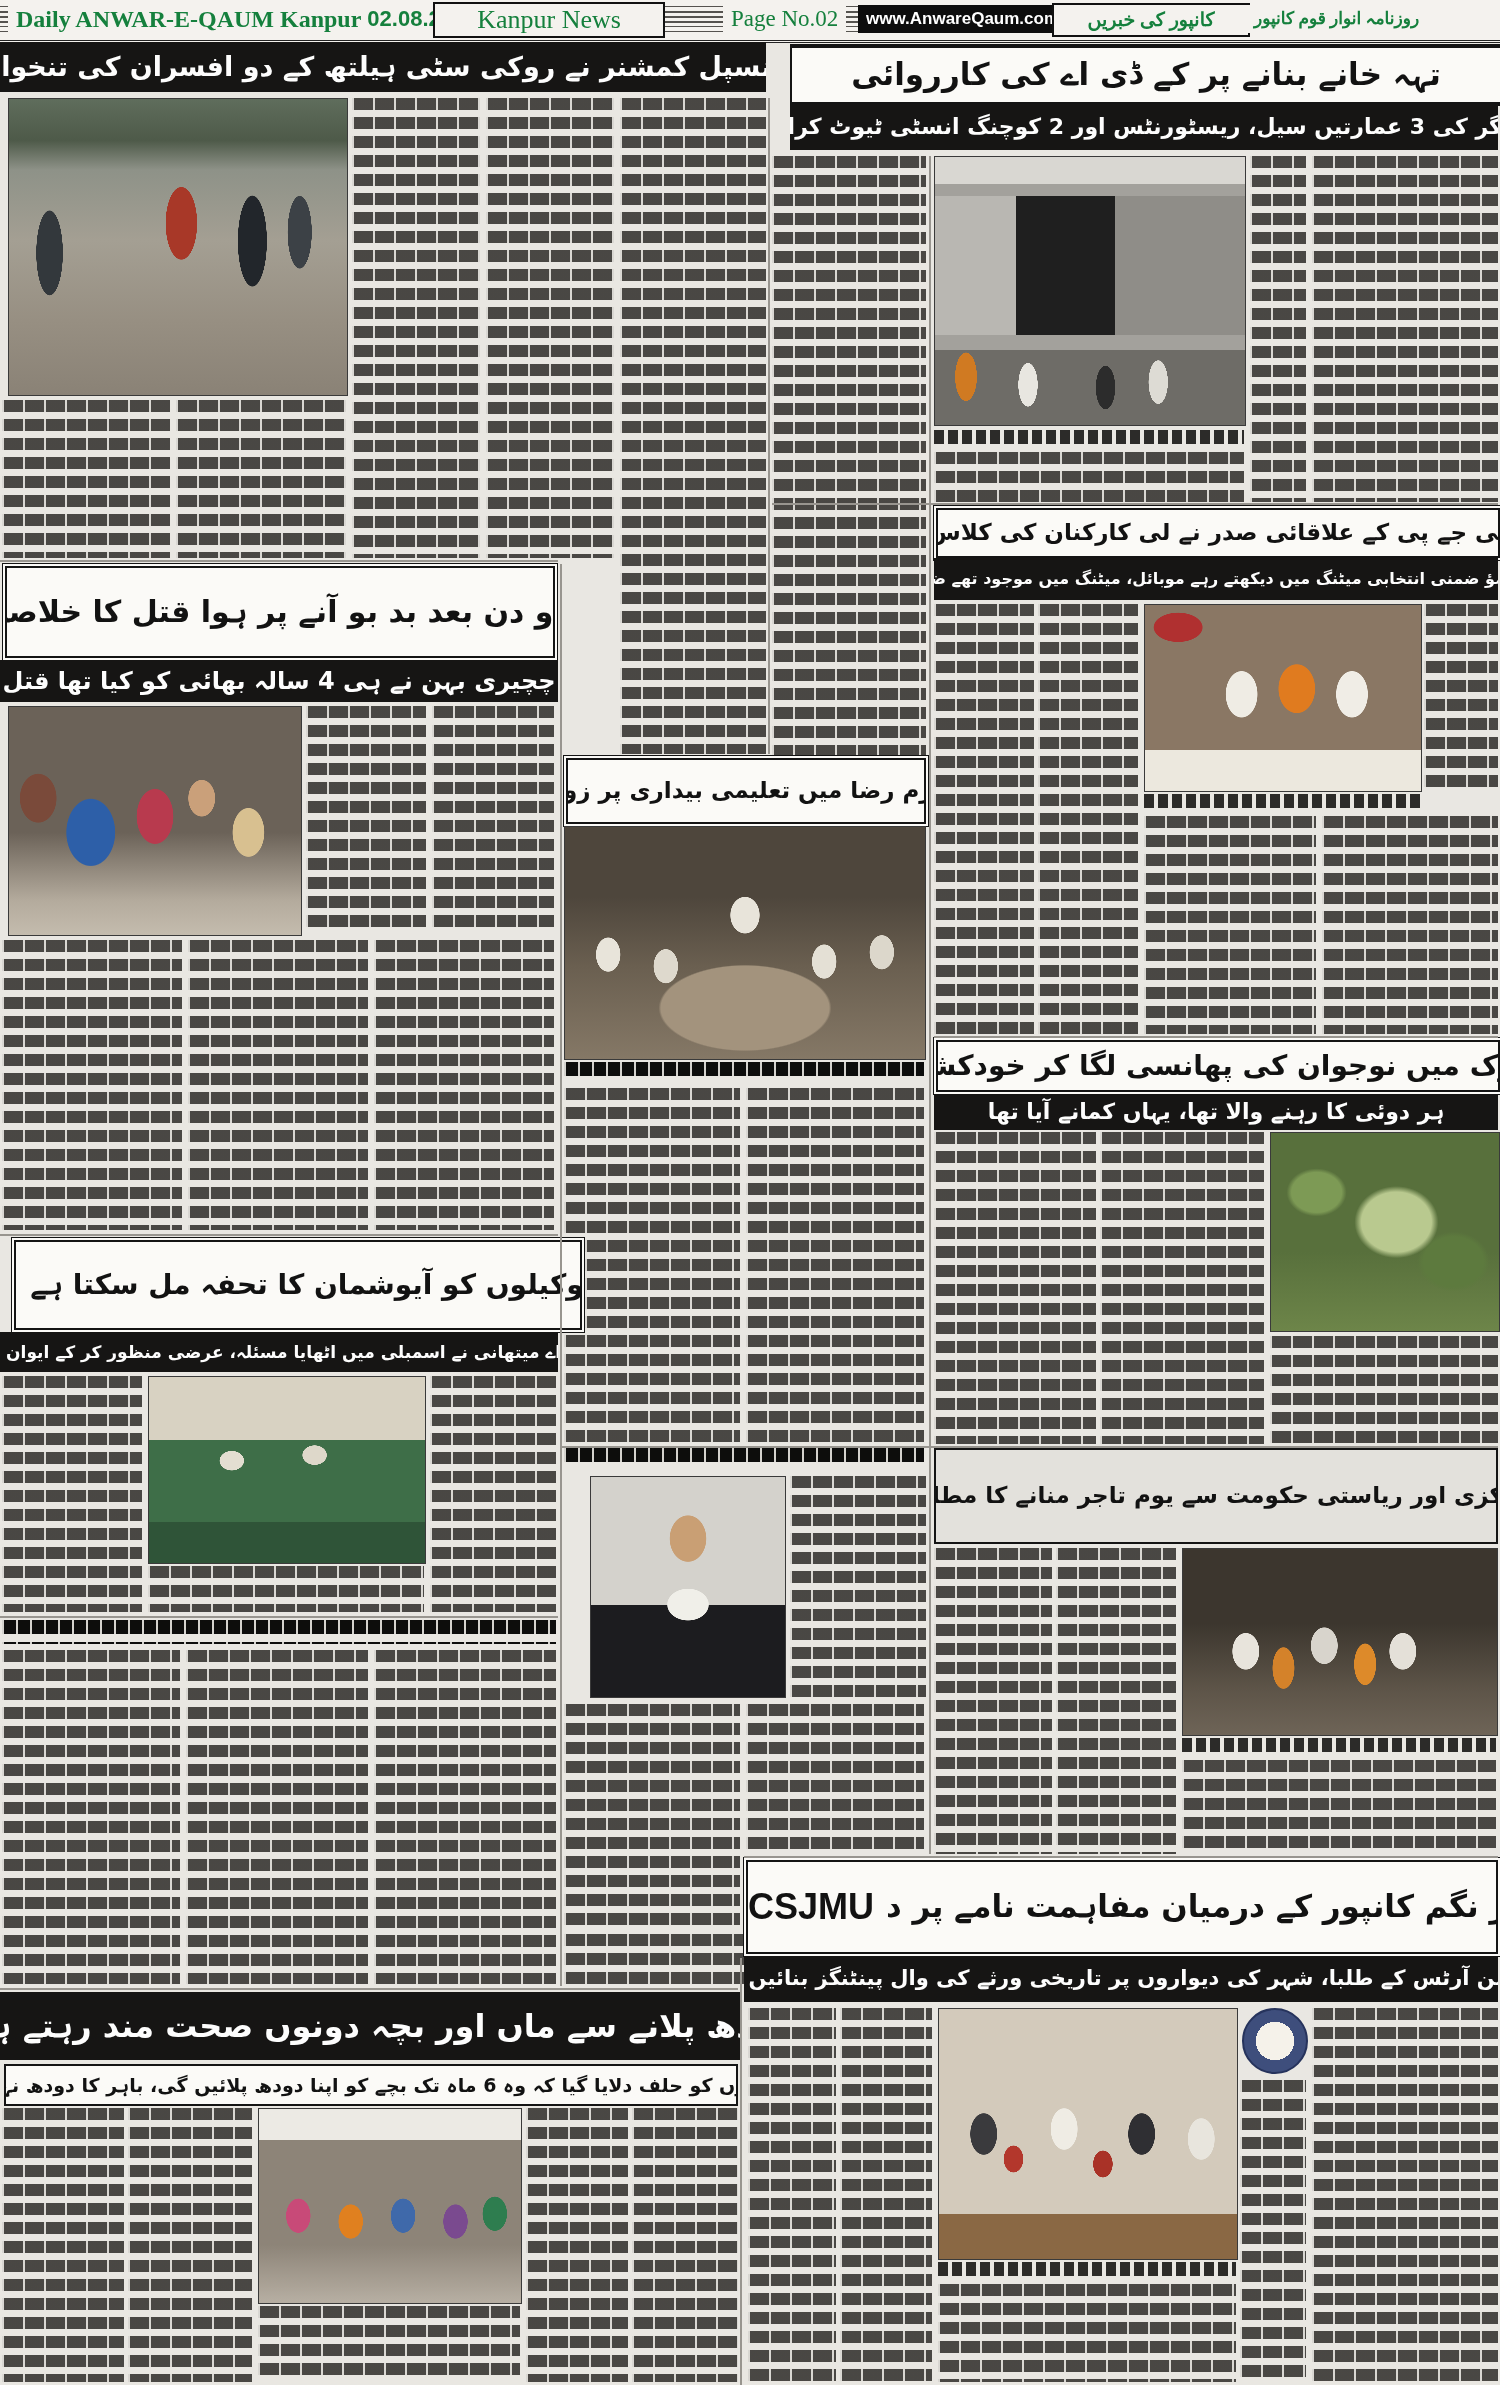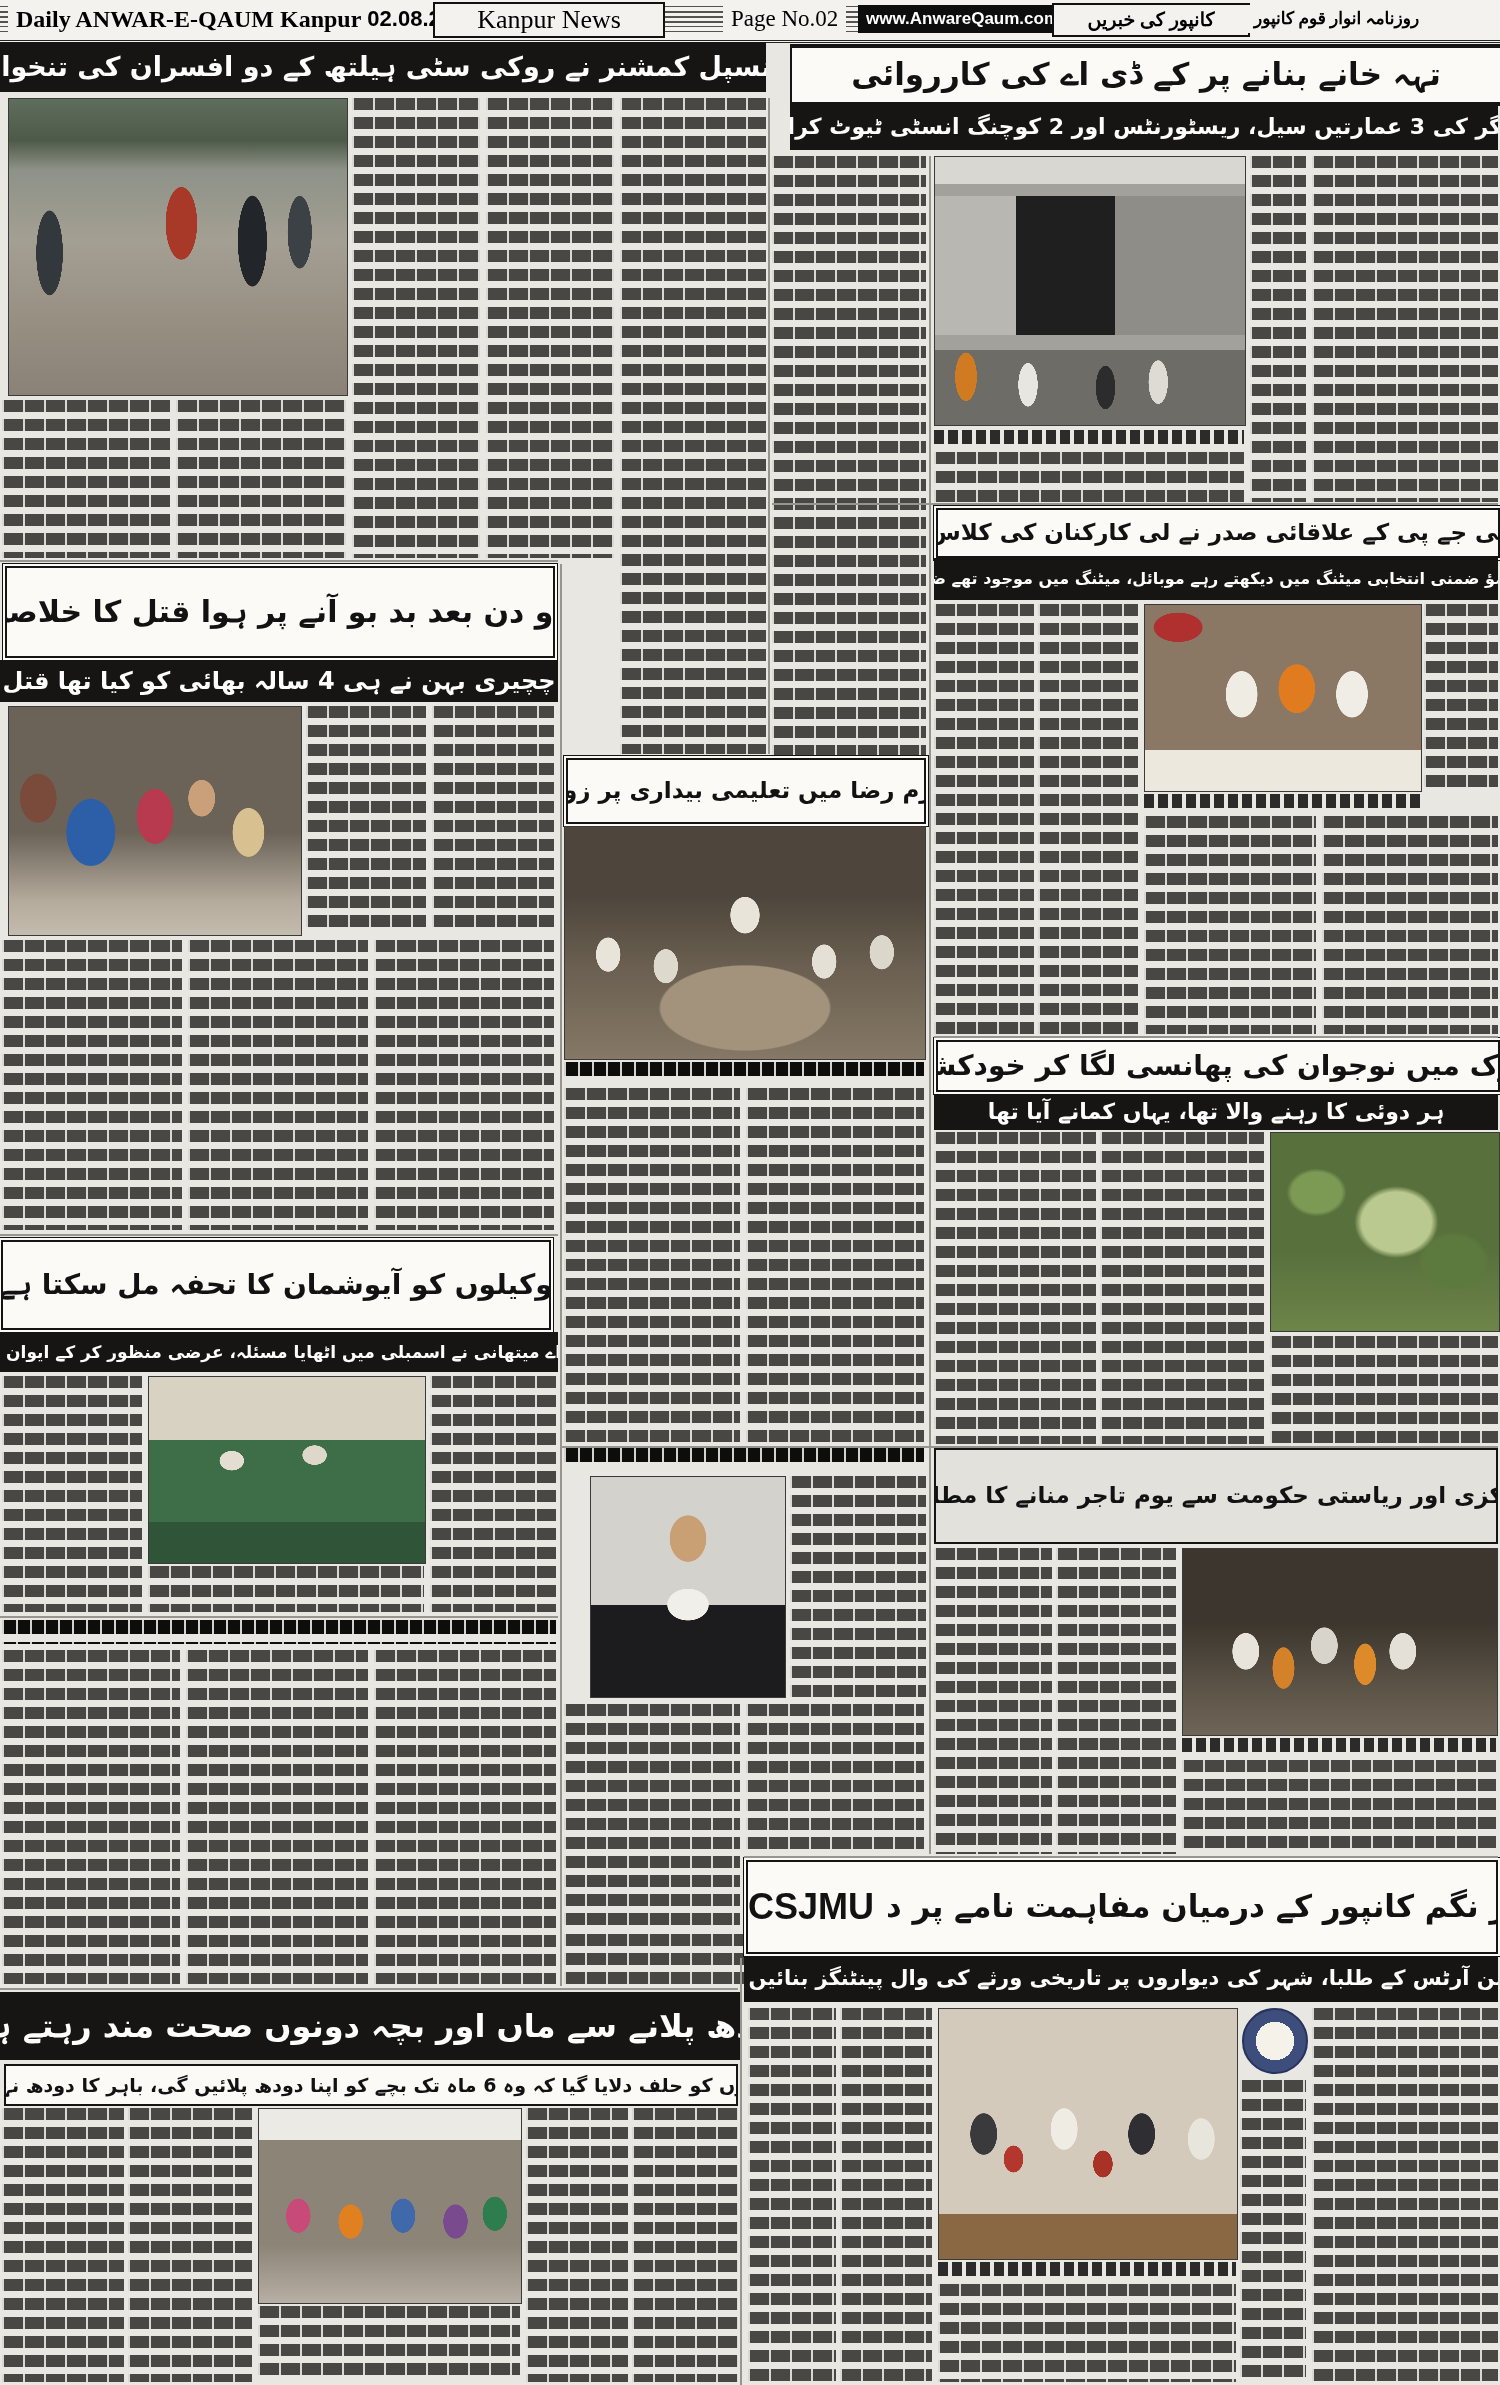--- a/index.html
+++ b/index.html
@@ -25,21 +25,21 @@
       repeating-linear-gradient(180deg, #0d0d0c 0 14px, transparent 14px 22px);}
   .cap{height:14px;background:repeating-linear-gradient(90deg,#2c2b29 0 10px,transparent 10px 14px);}
   .vr{background:#98958f;width:2px;}
   .hr{background:#98958f;height:2px;}
   .photo{border:1px solid #3a3a3a;}
   
   #header{position:absolute;left:0;top:0;width:1500px;height:40px;background:#f4f2ee;
           border-bottom:3px double #232323;}
   .hstripes{position:absolute;top:6px;height:28px;
             background:repeating-linear-gradient(180deg,#55534f 0 1.5px,transparent 1.5px 5px);}
-  .hitem{position:absolute;background:#f4f2ee;color:#000000;padding:0 8px;
+  .hitem{position:absolute;background:#f4f2ee;color:#15803d;padding:0 8px;
          font-family:"Liberation Serif",serif;display:flex;align-items:center;}
   
   #ph-municipal{background:
     radial-gradient(ellipse 26px 60px at 51% 42%, #a83828 60%, transparent 61%),
     radial-gradient(ellipse 22px 70px at 12% 52%, #33383c 60%, transparent 61%),
     radial-gradient(ellipse 24px 75px at 72% 48%, #22262b 60%, transparent 61%),
     radial-gradient(ellipse 20px 60px at 86% 45%, #3c4146 60%, transparent 61%),
     linear-gradient(180deg,#5f6d5c 0%,#4e5a49 14%,#8e9288 24%,#a49f93 48%,#978f82 75%,#8a8276 100%);}
   #ph-kda{background:
     radial-gradient(ellipse 18px 40px at 10% 82%, #d07a22 60%, transparent 61%),
@@ -171,21 +171,21 @@
   <div class="abs st" style="left:564px;top:1088px;width:176px;height:356px;"></div>
   <div class="abs st" style="left:746px;top:1088px;width:178px;height:356px;"></div>
 
   <div class="abs uh kbox" style="left:936px;top:1040px;width:560px;height:48px;font-size:28px;">پارک میں نوجوان کی پھانسی لگا کر خودکشی</div>
   <div class="abs uh band" style="left:934px;top:1094px;width:564px;height:36px;font-size:22px;">ہر دوئی کا رہنے والا تھا، یہاں کمانے آیا تھا</div>
   <div class="abs st" style="left:934px;top:1132px;width:162px;height:312px;"></div>
   <div class="abs st" style="left:1100px;top:1132px;width:164px;height:312px;"></div>
   <div class="abs photo" id="ph-park" style="left:1270px;top:1132px;width:228px;height:198px;"></div>
   <div class="abs st" style="left:1270px;top:1336px;width:228px;height:108px;"></div>
 
-  <div class="abs uh kbox" style="left:1px;top:1240px;width:546px;height:86px;font-size:28px;">وکیلوں کو آیوشمان کا تحفہ مل سکتا ہے</div>
+  <div class="abs uh kbox" style="left:14px;top:1240px;width:546px;height:86px;font-size:28px;padding-left:18px;">وکیلوں کو آیوشمان کا تحفہ مل سکتا ہے</div>
   <div class="abs uh band" style="left:0;top:1332px;width:558px;height:40px;font-size:17px;">ایم ایل اے میتھانی نے اسمبلی میں اٹھایا مسئلہ، عرضی منظور کر کے ایوان میں آئی</div>
   <div class="abs st" style="left:2px;top:1376px;width:140px;height:236px;"></div>
   <div class="abs photo" id="ph-assembly" style="left:148px;top:1376px;width:276px;height:186px;"></div>
   <div class="abs st" style="left:430px;top:1376px;width:126px;height:236px;"></div>
   <div class="abs st" style="left:148px;top:1566px;width:276px;height:46px;"></div>
 
   <div class="abs stb" style="left:564px;top:1448px;width:360px;height:22px;"></div>
   <div class="abs photo" id="ph-portrait" style="left:590px;top:1476px;width:194px;height:220px;"></div>
   <div class="abs st" style="left:790px;top:1476px;width:136px;height:222px;"></div>
   <div class="abs st" style="left:564px;top:1704px;width:176px;height:224px;"></div>

